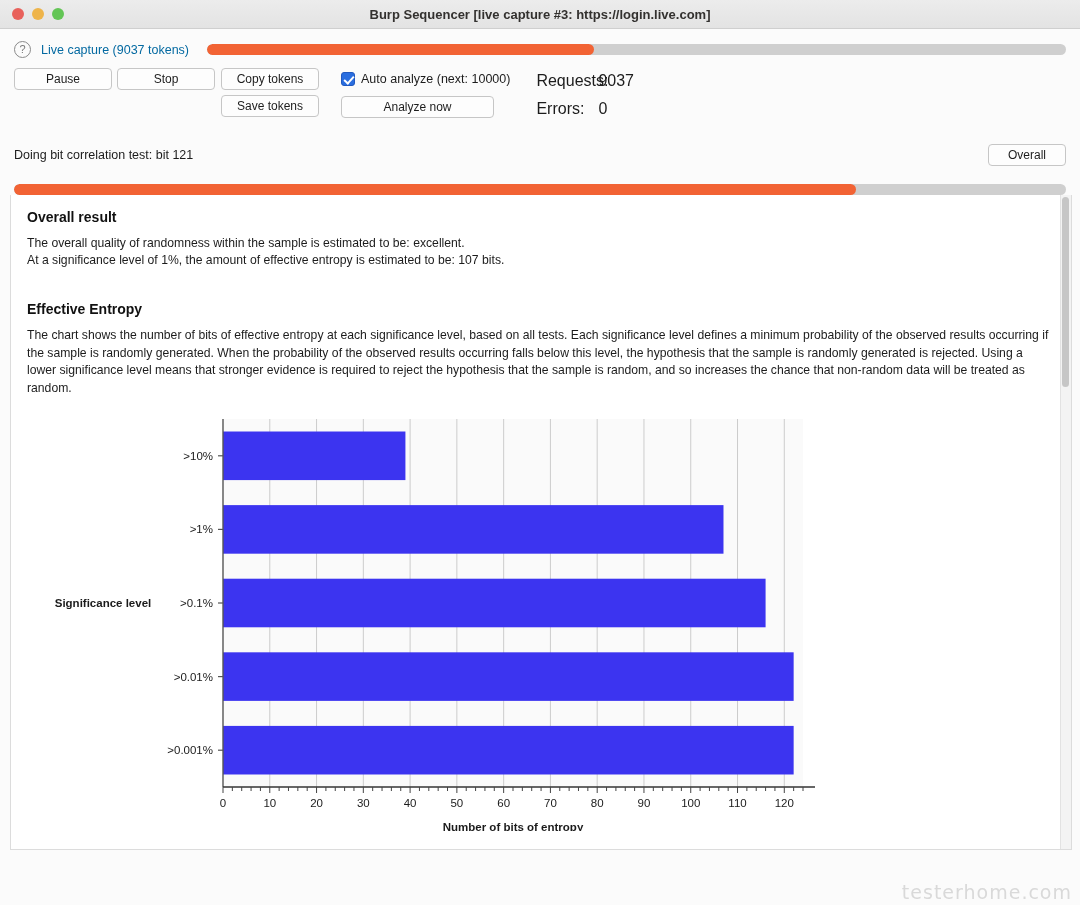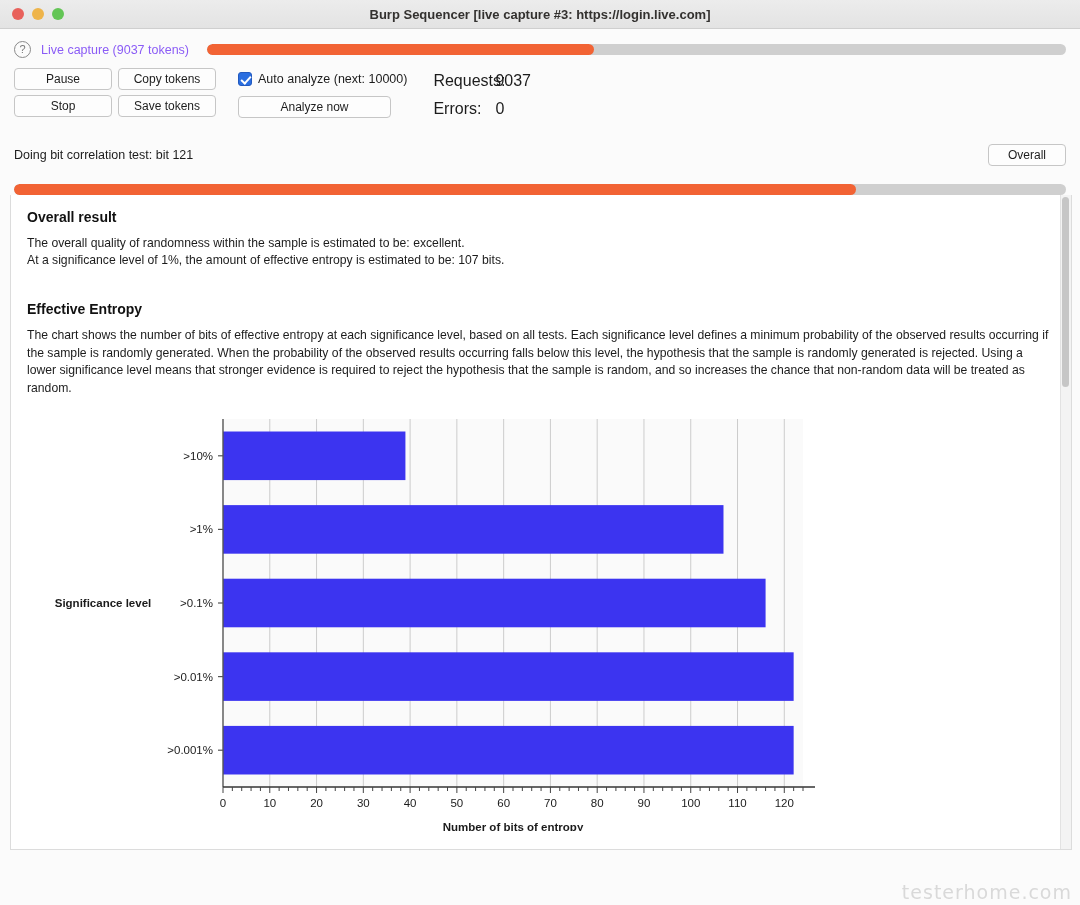--- a/index.html
+++ b/index.html
@@ -39,29 +39,29 @@
     padding: 12px 14px 6px 14px;
     background: #fbfbfb;
   }
   .capture-row1 { display: flex; align-items: center; gap: 10px; }
   .help-icon {
     width: 17px; height: 17px; border-radius: 50%;
     border: 1.3px solid #8a8a8a; color: #7a7a7a;
     font-size: 11px; line-height: 14px; text-align: center;
     flex: 0 0 auto;
   }
-  .capture-label { font-size: 12.5px; color: #8b5cf6; white-space: nowrap; }
+  .capture-label { font-size: 12.5px; color: #0369a1; white-space: nowrap; }
   .pbar {
     flex: 1 1 auto; height: 11px; border-radius: 5.5px;
     background: #cfcfcf; overflow: hidden; margin-left: 8px;
   }
   .pbar > i { display: block; height: 100%; background: #f26334; border-radius: 5.5px; }
 
   .capture-row2 { display: flex; align-items: flex-start; margin-top: 10px; gap: 0; }
-  .btncol { display: flex; flex-direction: column; gap: 5px; }
+  .btncol { display: flex; flex-direction: row; gap: 5px; }
   .btncol2 { display: flex; flex-direction: column; gap: 5px; margin-left: 6px;}
   .btn {
     background: #fdfdfd;
     border: 1px solid #c6c6c6;
     border-radius: 4px;
     font-size: 12px; color: #1d1d1d;
     height: 22px; line-height: 20px; text-align: center;
     padding: 0 8px;
     font-family: "Liberation Sans", sans-serif;
   }

